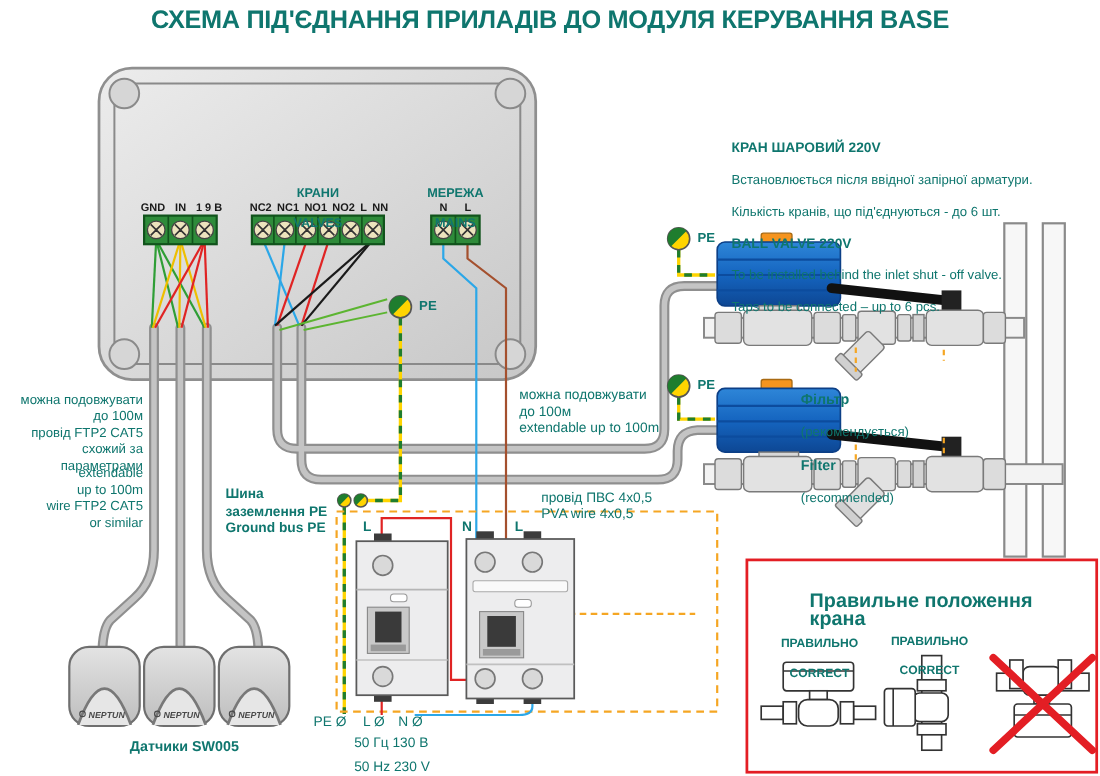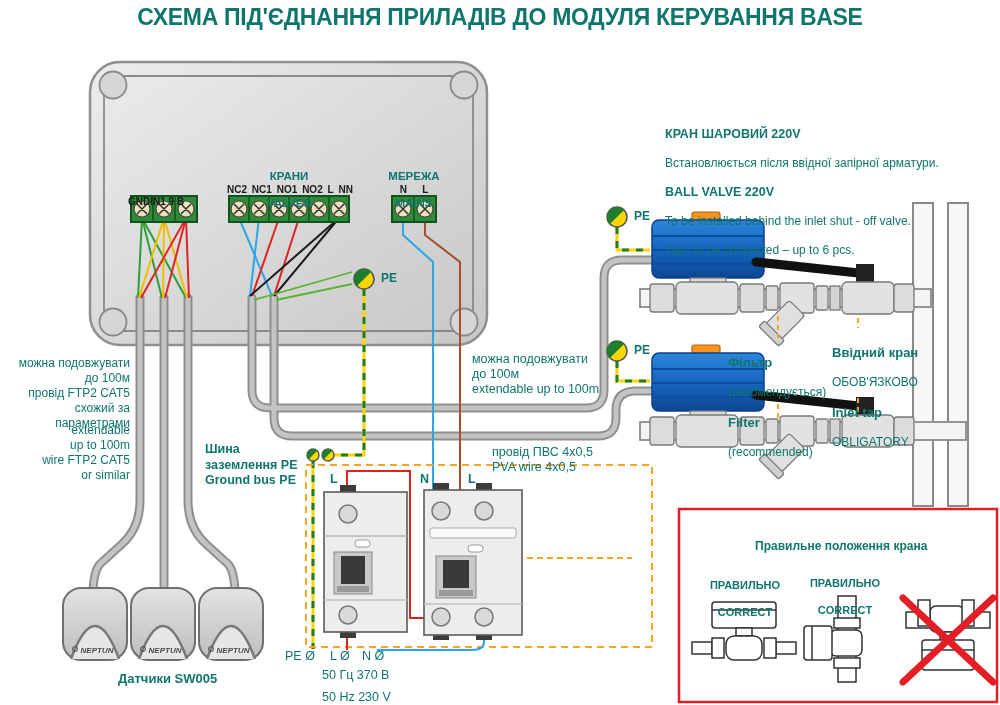--- a/index.html
+++ b/index.html
@@ -351,21 +351,21 @@
 
 <div class="t b c" style="left:364px;top:156px;width:100px;font-size:11.5px;line-height:13.5px">
   <span style="display:block">МЕРЕЖА</span>
   <span style="display:block">MAINS</span>
 </div>
 <div class="t b c" style="left:239px;top:156px;width:100px;font-size:11.5px;line-height:13.5px">
   <span style="display:block">КРАНИ</span>
   <span style="display:block">VALVES</span>
 </div>
 
-<div class="row" style="left:128px;top:196px;width:74px;font-size:10px">
+<div class="row" style="left:128px;top:184px;width:74px;justify-content:space-between;font-size:10px">
   <span>GND</span>
   <span>IN</span>
   <span>1 9 B</span>
 </div>
 <div class="row" style="left:227px;top:184px;width:126px;justify-content:space-between;font-size:10px">
   <span>NC2</span>
   <span>NC1</span>
   <span>NO1</span>
   <span>NO2</span>
   <span>L</span>
@@ -395,54 +395,49 @@
 
 <div class="t" style="left:472px;top:352px;font-size:12.5px;line-height:15px">можна подовжувати
 до 100м
 extendable up to 100m</div>
 <div class="t" style="left:492px;top:445px;font-size:12.5px;line-height:15px">провід ПВС 4х0,5
 PVA wire 4x0,5</div>
 
 <div class="t" style="left:665px;top:112px;width:330px;font-size:12px;line-height:14.5px">
   <span class="b" style="display:block;font-size:12.5px">КРАН ШАРОВИЙ 220V</span>
   <span style="display:block">Встановлюється після ввідної запірної арматури.</span>
+  <span style="display:block">Кількість кранів, що під'єднуються - до 6 шт.</span>
   <span class="b" style="display:block;font-size:12.5px">BALL VALVE 220V</span>
   <span style="display:block">To be installed behind the inlet shut - off valve.</span>
   <span style="display:block">Taps to be connected – up to 6 pcs.</span>
 </div>
 
 <div class="t" style="left:728px;top:340px;width:110px;font-size:12px;line-height:15px">
   <span class="b" style="display:block;font-size:13px">Фільтр</span>
   <span style="display:block">(рекомендується)</span>
   <span class="b" style="display:block;font-size:13px">Filter</span>
   <span style="display:block">(recommended)</span>
 </div>
 
-<div class="t" style="left:832px;top:330px;width:100px;font-size:12px;line-height:15px">
-  <span class="b" style="display:block;font-size:13px">Ввідний кран</span>
-  <span style="display:block">ОБОВ'ЯЗКОВО</span>
-  <span class="b" style="display:block;font-size:13px">Inlet tap</span>
-  <span style="display:block">OBLIGATORY</span>
-</div>
 
 
 <div class="t b" style="left:330px;top:472px;font-size:12.5px">L</div>
 <div class="t b" style="left:420px;top:472px;font-size:12.5px">N</div>
 <div class="t b" style="left:468px;top:472px;font-size:12.5px">L</div>
 
 <div class="t" style="left:285px;top:649px;font-size:12.5px">PE Ø</div>
 <div class="t" style="left:330px;top:649px;font-size:12.5px">L Ø</div>
 <div class="t" style="left:362px;top:649px;font-size:12.5px">N Ø</div>
-<div class="t" style="left:322px;top:668px;font-size:12.5px">50 Гц 370 В</div>
+<div class="t" style="left:322px;top:668px;font-size:12.5px">50 Гц 130 В</div>
 <div class="t" style="left:322px;top:690px;font-size:12.5px">50 Hz 230 V</div>
 
 <div class="t b" style="left:118px;top:671px;font-size:13px">Датчики SW005</div>
 <div class="t" style="left:118px;top:716px;font-size:11px">Підключення до 20 шт.</div>
 
-<div class="t b" style="left:755px;top:521px;width:220px;font-size:12px;line-height:16.5px">
+<div class="t b" style="left:736px;top:521px;width:220px;font-size:18px;line-height:16.5px">
   <span style="display:block">Правильне положення крана</span>
 </div>
 <div class="t c" style="left:690px;top:565px;width:110px;font-size:11px;font-weight:600;line-height:13.5px">
   <span style="display:block">ПРАВИЛЬНО</span>
   <span style="display:block">CORRECT</span>
 </div>
 <div class="t c" style="left:800px;top:563px;width:90px;font-size:11px;font-weight:600;line-height:13.5px">
   <span style="display:block">ПРАВИЛЬНО</span>
   <span style="display:block">CORRECT</span>
 </div>

